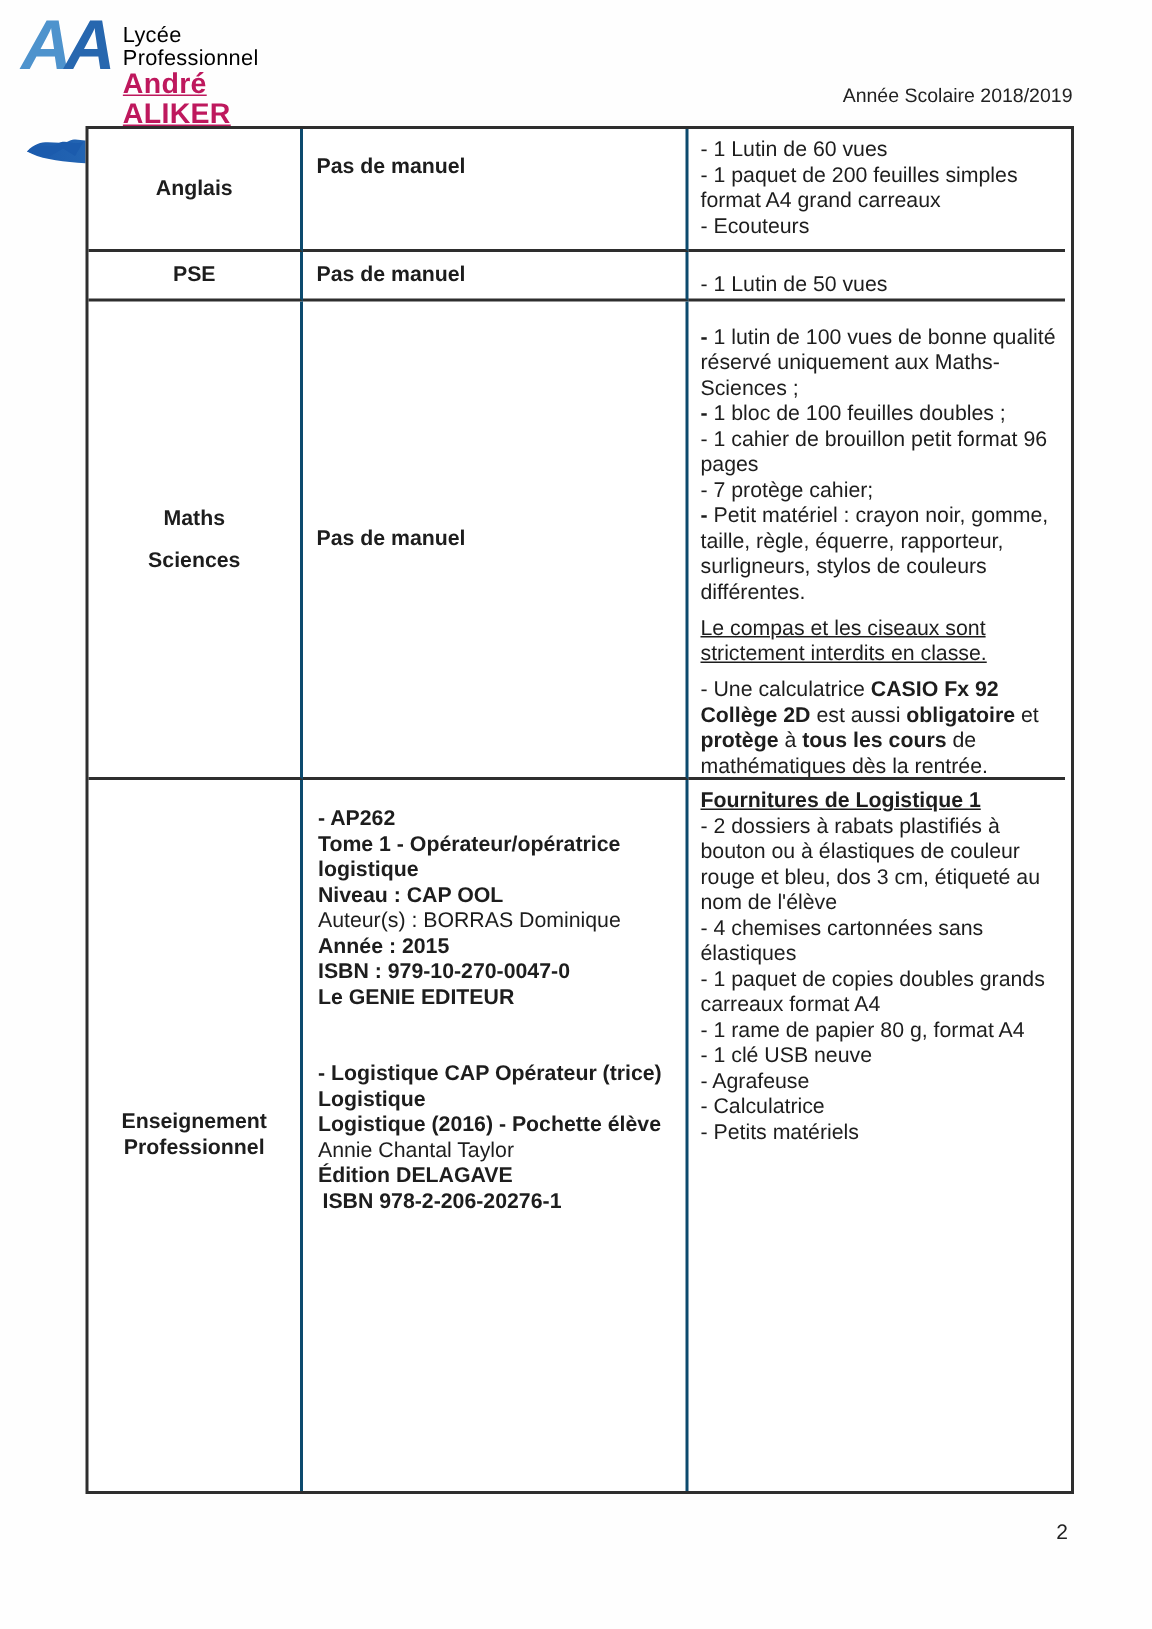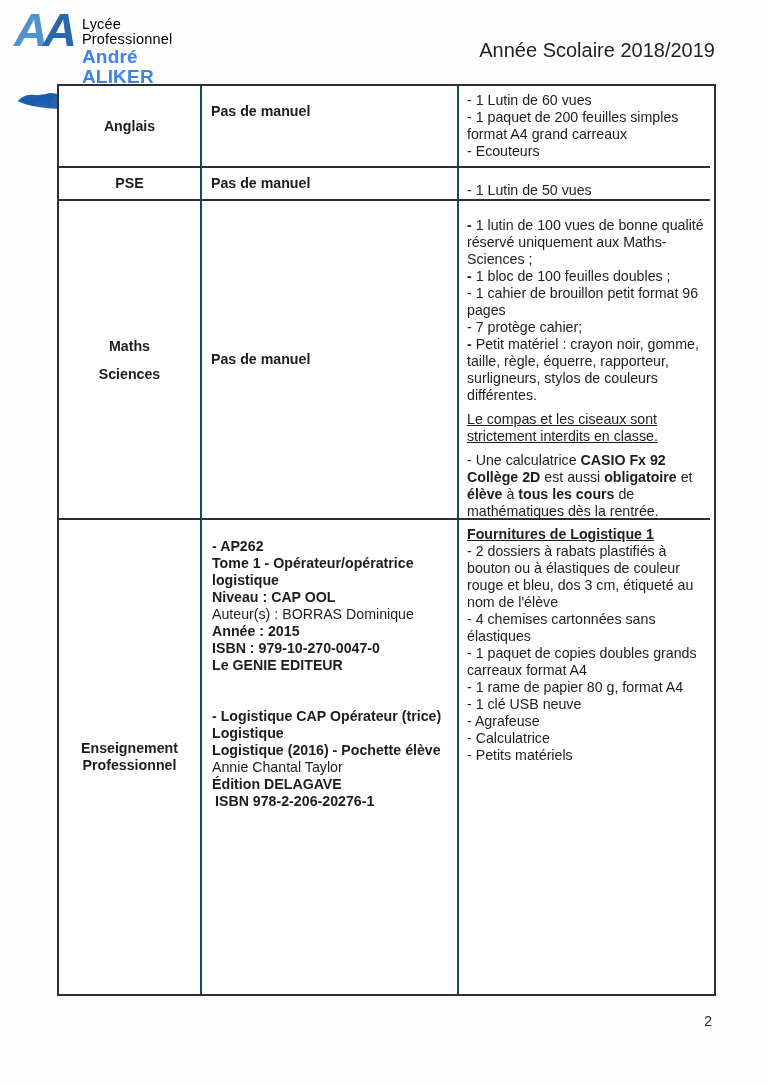--- a/index.html
+++ b/index.html
@@ -19,25 +19,25 @@
   .logo-aa{
     font-style:italic;font-weight:bold;
     font-size:47px;line-height:44px;
     letter-spacing:-5px;
     padding-right:6px;
   }
   .aa1{color:#4e93cd;}
   .aa2{color:#2767af;}
   .logo-text{margin-left:4px;padding-top:9px;}
   .logo-line1{font-size:14.5px;color:#000000;line-height:15px;letter-spacing:.2px;}
-  .logo-line2{font-size:19px;font-weight:bold;color:#3b82f6;line-height:20px;letter-spacing:.2px;}
+  .logo-line2{font-size:19px;font-weight:bold;color:#be185d;line-height:20px;letter-spacing:.2px;text-decoration:underline;}
   .logo-swoosh{display:block;margin-top:1px;margin-left:2px;}
   .year{
-    position:absolute;top:39px;right:53px;
-    font-size:20px;color:#222;
+    position:absolute;top:56px;right:53px;
+    font-size:13px;color:#222;
   }
 
   
   .doc-table{
     position:absolute;left:57px;top:84px;width:655px;
     border:2px solid #2e2e2e;
     display:grid;
     grid-template-columns:143px 257px 251px;
     grid-template-rows:82px 33px 319px 474px;
     background:#fff;
@@ -139,21 +139,21 @@
     <div class="cell man man-mid vline hline">
       <span>Pas de manuel</span>
     </div>
     <div class="cell sup sup-maths hline">
       <div class="line"><span class="bdash">-</span><span> 1 lutin de 100 vues de bonne qualité réservé uniquement aux Maths-Sciences ;</span></div>
       <div class="line"><span class="bdash">-</span><span> 1 bloc de 100 feuilles doubles ;</span></div>
       <div class="line">- 1 cahier de brouillon petit format  96 pages</div>
       <div class="line">- 7 protège cahier;</div>
       <div class="line"><span class="bdash">-</span><span>  Petit matériel : crayon noir, gomme, taille, règle, équerre, rapporteur, surligneurs, stylos de  couleurs différentes.</span></div>
       <div class="warning">Le compas et les ciseaux sont strictement interdits en classe.</div>
-      <div class="calc"><span>- Une calculatrice </span><b>CASIO Fx 92 Collège 2D</b><span> est aussi </span><b>obligatoire</b><span> et </span><b>élève</b><span> à </span><b>tous les cours</b><span> de mathématiques dès la rentrée.</span></div>
+      <div class="calc"><span>- Une calculatrice </span><b>CASIO Fx 92 Collège 2D</b><span> est aussi </span><b>obligatoire</b><span> et </span><b>protège</b><span> à </span><b>tous les cours</b><span> de mathématiques dès la rentrée.</span></div>
     </div>
 
     <div class="cell subj vline">
       <span>Enseignement</span>
       <span>Professionnel</span>
     </div>
     <div class="cell books vline">
       <div class="book1">
         <div>- AP262</div>
         <div>Tome 1 - Opérateur/opératrice logistique</div>

